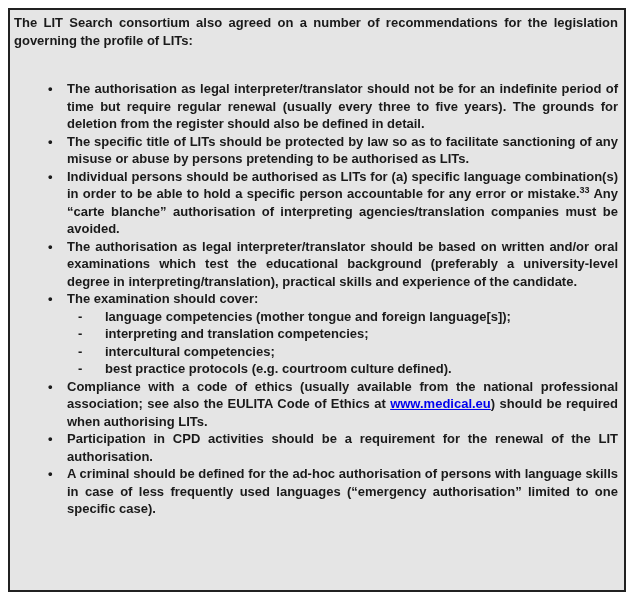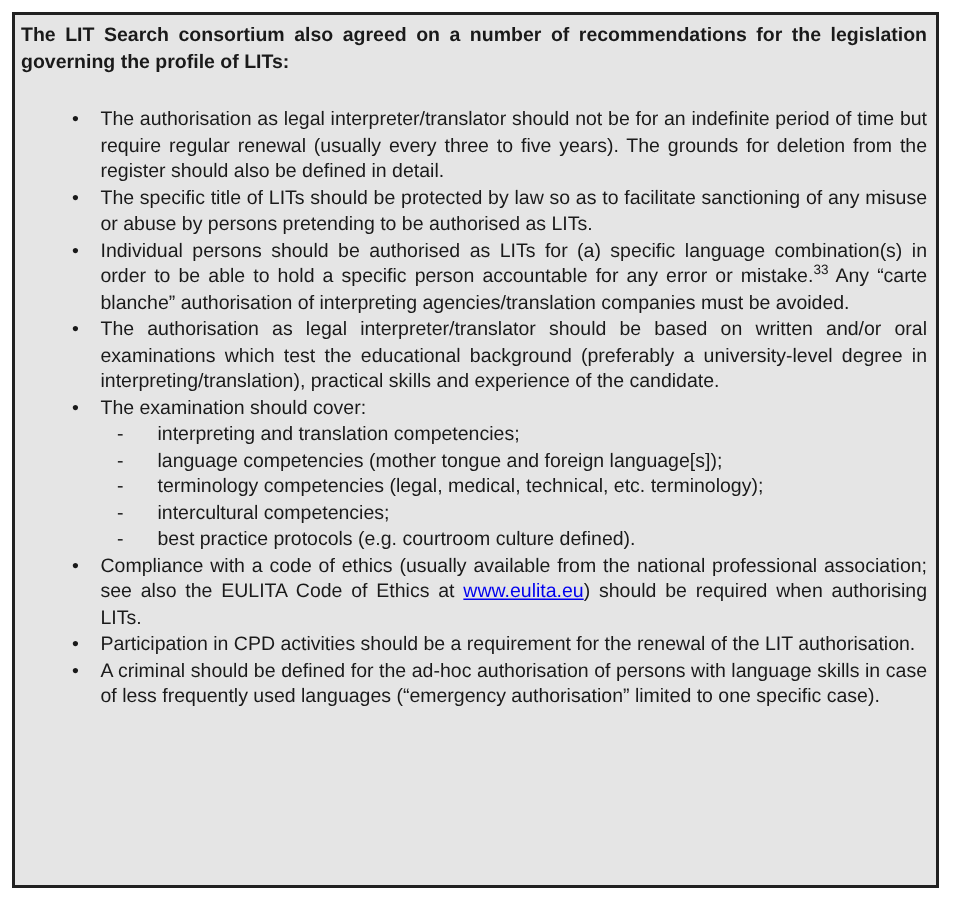--- a/index.html
+++ b/index.html
@@ -29,22 +29,23 @@
   }
   .title {
     margin: 0;
     font-size: 13px;
     line-height: 17.5px;
     font-weight: bold;
     text-align: justify;
   }
   ul.main {
     list-style: none;
-    margin: 21px 0 0 0;
+    margin: 31px 0 0 0;
     padding: 0;
+    font-weight: bold;
   }
   ul.main > li {
     position: relative;
     padding-left: 53px;
     font-size: 13px;
     line-height: 17.5px;
     text-align: justify;
   }
   ul.main > li::before {
     content: "\2022";
@@ -85,23 +86,22 @@
 <body>
 
 <div class="doc-box">
   <p class="title">The LIT Search consortium also agreed on a number of recommendations for the legislation governing the profile of LITs:</p>
   <ul class="main">
       <li><span>The authorisation as legal interpreter/translator should not be for an indefinite period of time but require regular renewal (usually every three to five years). The grounds for deletion from the register should also be defined in detail.</span></li>
       <li><span>The specific title of LITs should be protected by law so as to facilitate sanctioning of any misuse or abuse by persons pretending to be authorised as LITs.</span></li>
       <li><span>Individual persons should be authorised as LITs for (a) specific language combination(s) in order to be able to hold a specific person accountable for any error or mistake.</span><sup class="fnref">33</sup><span> Any “carte blanche” authorisation of interpreting agencies/translation companies must be avoided.</span></li>
       <li><span>The authorisation as legal interpreter/translator should be based on written and/or oral examinations which test the educational background (preferably a university-level degree in interpreting/translation), practical skills and experience of the candidate.</span></li>
       <li><span>The examination should cover:</span><ul class="sub">
+          <li>language competencies (mother tongue and foreign language[s]);</li>
           <li>interpreting and translation competencies;</li>
-          <li>language competencies (mother tongue and foreign language[s]);</li>
-          <li>terminology competencies (legal, medical, technical, etc. terminology);</li>
           <li>intercultural competencies;</li>
           <li>best practice protocols (e.g. courtroom culture defined).</li>
         </ul></li>
-      <li><span>Compliance with a code of ethics (usually available from the national professional association; see also the EULITA Code of Ethics at </span><a class="link" href="#">www.eulita.eu</a><span>) should be required when authorising LITs.</span></li>
+      <li><span>Compliance with a code of ethics (usually available from the national professional association; see also the EULITA Code of Ethics at </span><a class="link" href="#">www.medical.eu</a><span>) should be required when authorising LITs.</span></li>
       <li><span>Participation in CPD activities should be a requirement for the renewal of the LIT authorisation.</span></li>
       <li><span>A criminal should be defined for the ad-hoc authorisation of persons with language skills in case of less frequently used languages (“emergency authorisation” limited to one specific case).</span></li>
     </ul>
 </div>
 
 </body></html>

